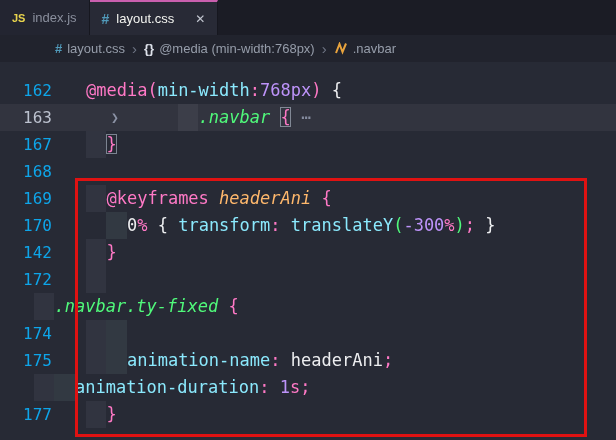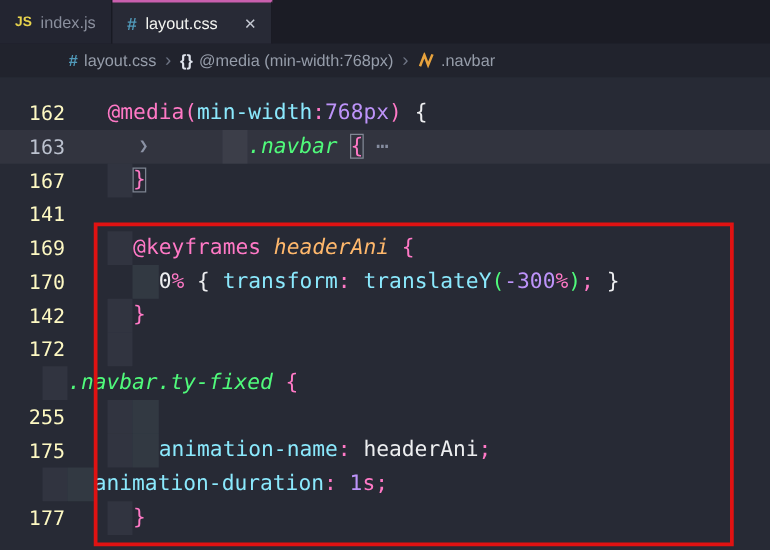--- a/index.html
+++ b/index.html
@@ -28,21 +28,21 @@
   .crumbs .sep{margin:0 7px;color:#6e7484;font-size:15px;line-height:1;}
   .crumb{display:flex;align-items:center;cursor:pointer;}
 
   
   .editor{position:absolute;left:0;top:62px;width:616px;height:378px;
           background:#272a35;font-family:"DejaVu Sans Mono","Liberation Mono",monospace;
           font-size:17px;}
   .rows{padding-top:15px;}
   .row{display:flex;height:27px;line-height:27px;position:relative;}
   .row.current{background:rgba(255,255,255,0.05);gap:46px;}
-  .gnum{flex:0 0 52px;text-align:right;color:#fef9c3;font-size:16px;
+  .gnum{flex:0 0 52px;text-align:right;color:#0ea5e9;font-size:16px;
         user-select:none;}
   .row.current .gnum{color:#bcc2cf;}
   .gfold{flex:0 0 34px;text-align:center;color:#8b92a5;font-size:13px;
          cursor:pointer;}
   .lc{flex:1;position:relative;white-space:pre;}
   .lc .toks{position:relative;z-index:2;}
   .iblock{position:absolute;top:0;height:27px;z-index:1;}
   .iblock.a{background:rgba(235,238,250,0.055);}
   .iblock.b{background:rgba(150,195,185,0.10);}
 
@@ -105,21 +105,21 @@
           <div class="gnum">163</div>
           <div class="gfold">❯</div>
           <div class="lc"><span class="iblock a" style="left: 0ch; width: 2ch;"></span><span class="toks"><span class="tok-fg">  </span><span class="tok-green-i">.navbar</span><span class="tok-fg"> </span><span class="tok-pink tok-boxed">{</span><span class="tok-gray"> ⋯</span></span></div>
         </div>
         <div class="row">
           <div class="gnum">167</div>
           <div class="gfold"></div>
           <div class="lc"><span class="iblock a" style="left: 0ch; width: 2ch;"></span><span class="toks"><span class="tok-fg">  </span><span class="tok-pink tok-boxed">}</span></span></div>
         </div>
         <div class="row">
-          <div class="gnum">141</div>
+          <div class="gnum">168</div>
           <div class="gfold"></div>
           <div class="lc"><span class="toks"></span></div>
         </div>
         <div class="row">
           <div class="gnum">169</div>
           <div class="gfold"></div>
           <div class="lc"><span class="iblock a" style="left: 0ch; width: 2ch;"></span><span class="toks"><span class="tok-fg">  </span><span class="tok-pink">@keyframes</span><span class="tok-fg"> </span><span class="tok-orange-i">headerAni</span><span class="tok-pink"> {</span></span></div>
         </div>
         <div class="row">
           <div class="gnum">170</div>
@@ -134,21 +134,21 @@
         <div class="row">
           <div class="gnum">172</div>
           <div class="gfold"></div>
           <div class="lc"><span class="iblock a" style="left: 0ch; width: 2ch;"></span><span class="toks"></span></div>
         </div>
         <div class="row">
           <div class="gfold"></div>
           <div class="lc"><span class="iblock a" style="left: 0ch; width: 2ch;"></span><span class="toks"><span class="tok-fg">  </span><span class="tok-green-i">.navbar.ty-fixed</span><span class="tok-pink"> {</span></span></div>
         </div>
         <div class="row">
-          <div class="gnum">255</div>
+          <div class="gnum">174</div>
           <div class="gfold"></div>
           <div class="lc"><span class="iblock a" style="left: 0ch; width: 2ch;"></span><span class="iblock b" style="left: 2ch; width: 2ch;"></span></div>
         </div>
         <div class="row">
           <div class="gnum">175</div>
           <div class="gfold"></div>
           <div class="lc"><span class="iblock a" style="left: 0ch; width: 2ch;"></span><span class="iblock b" style="left: 2ch; width: 2ch;"></span><span class="toks"><span class="tok-fg">    </span><span class="tok-cyan">animation-name</span><span class="tok-pink">:</span><span class="tok-fg"> </span><span class="tok-fg">headerAni</span><span class="tok-pink">;</span></span></div>
         </div>
         <div class="row">
           <div class="gfold"></div>

